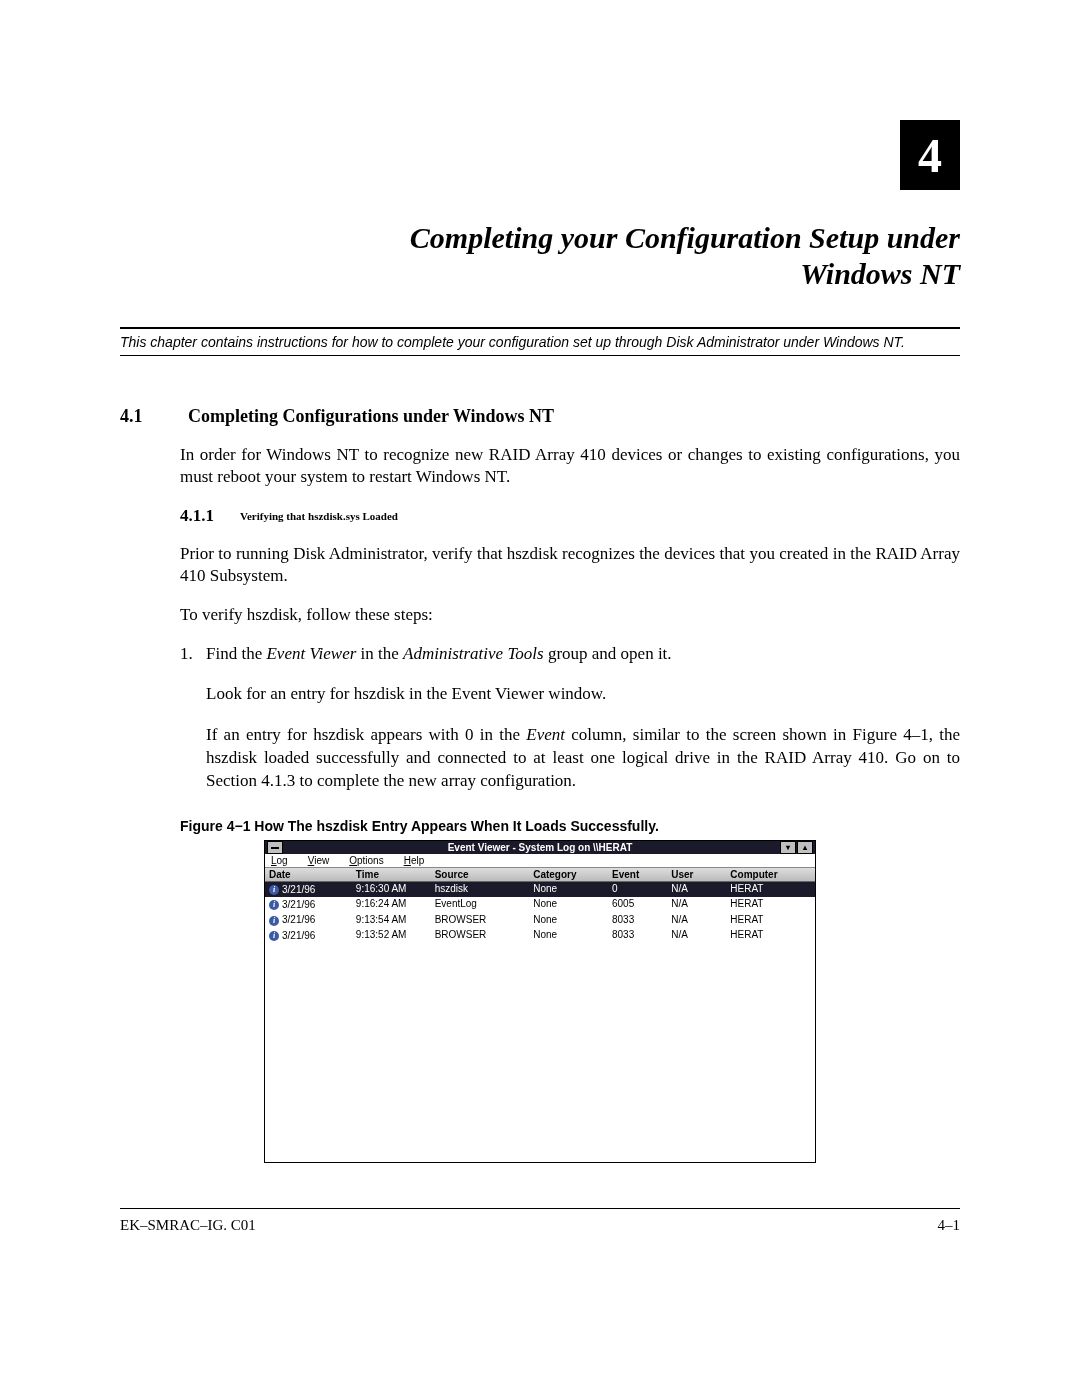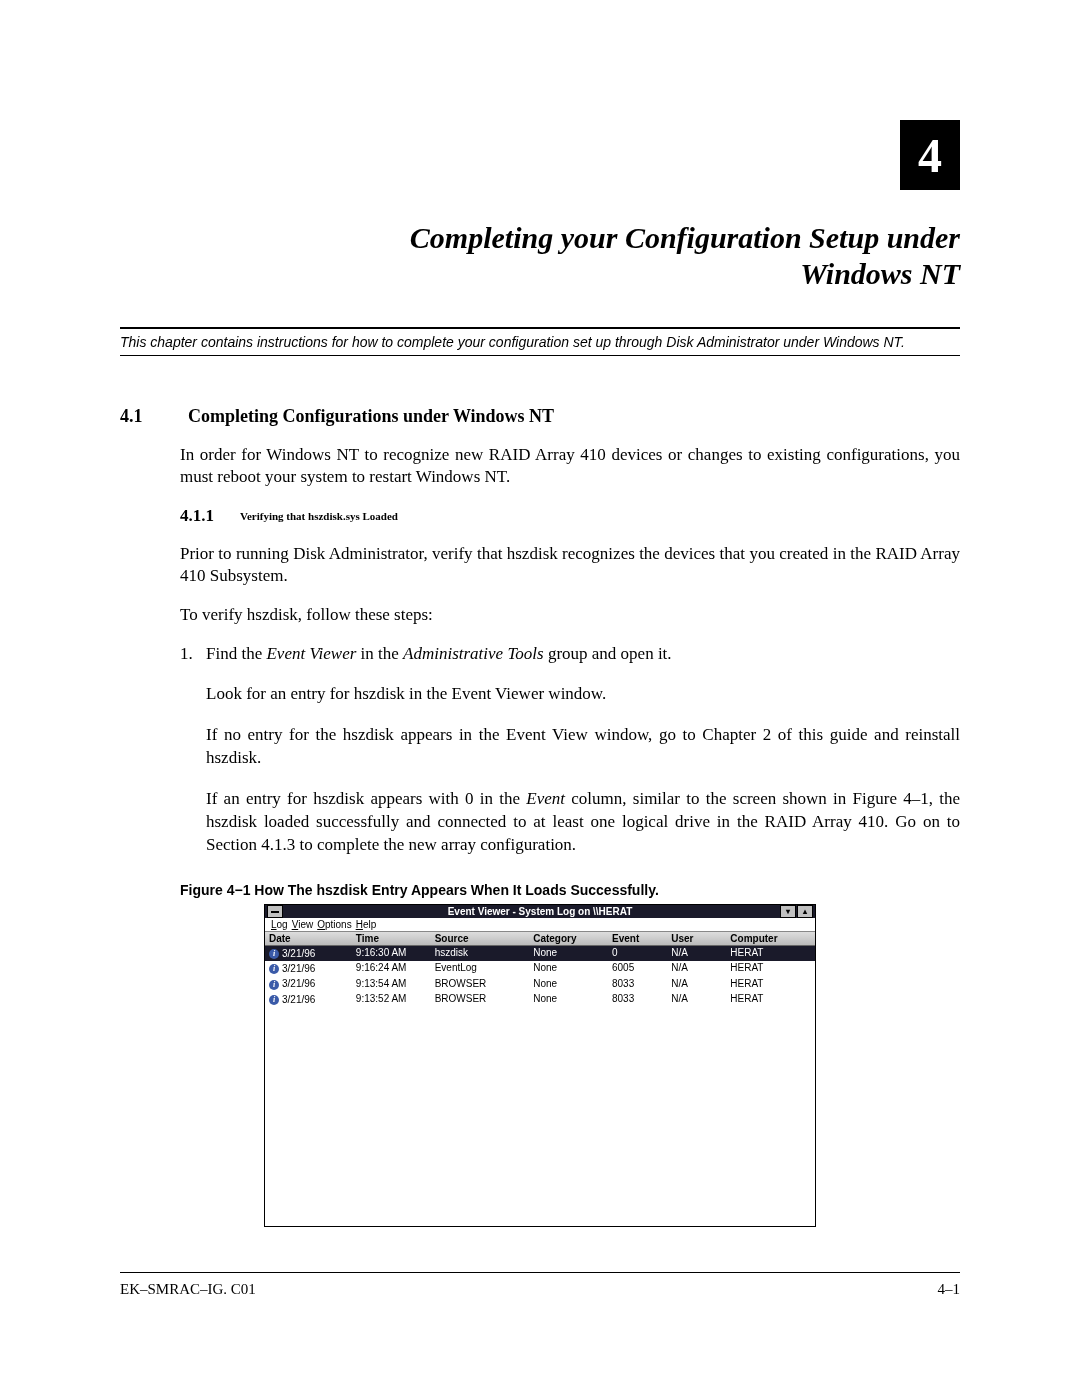--- a/index.html
+++ b/index.html
@@ -160,21 +160,21 @@
     display: flex;
     align-items: center;
     justify-content: center;
     margin-left: 1px;
     color: #000;
   }
   .ev-menu {
     background: #fff;
     padding: 1px 6px;
     display: flex;
-    gap: 4px;
+    gap: 20px;
     border-bottom: 1px solid #888;
     font-size: 10px;
   }
   .ev-menu span { text-decoration: underline; text-decoration-color: transparent; }
   .ev-menu .u { text-decoration: underline; }
   .ev-header {
     background: linear-gradient(#ddd,#bbb);
     display: flex;
     font-weight: bold;
     font-size: 10px;
@@ -257,21 +257,20 @@
     <div class="subsection-num">4.1.1</div>
     <div class="subsection-title">Verifying that hszdisk.sys Loaded</div>
   </div>
   <p class="body-text">Prior to running Disk Administrator, verify that hszdisk recognizes the devices that you created in the RAID Array 410 Subsystem.</p>
   <p class="body-text">To verify hszdisk, follow these steps:</p>
 
   <div class="ol-step">
     <span class="num">1.</span><span class="item"><span>Find the </span><i>Event Viewer</i><span> in the </span><i>Administrative Tools</i><span> group and open it.</span></span>
   </div>
   <p class="ol-content">Look for an entry for hszdisk in the Event Viewer window.</p>
-  <p class="ol-content" style="margin-top:18px;">If no entry for the hszdisk appears in the Event View window, go to Chapter 2 of this guide and reinstall hszdisk.</p>
   <p class="ol-content" style="margin-top:18px;">
     <span>If an entry for hszdisk appears with 0 in the </span><i>Event</i><span> column, similar to the screen shown in Figure 4–1, the hszdisk loaded successfully and connected to at least one logical drive in the RAID Array 410. Go on to Section 4.1.3 to complete the new array configuration.</span>
   </p>
 
   <div class="figure-caption">Figure 4−1  How The hszdisk Entry Appears When It Loads Successfully.</div>
 
   <div class="event-viewer">
     <div class="ev-title">
       <div class="ev-sysmenu"></div>
       <span>Event Viewer - System Log on \\HERAT</span>

